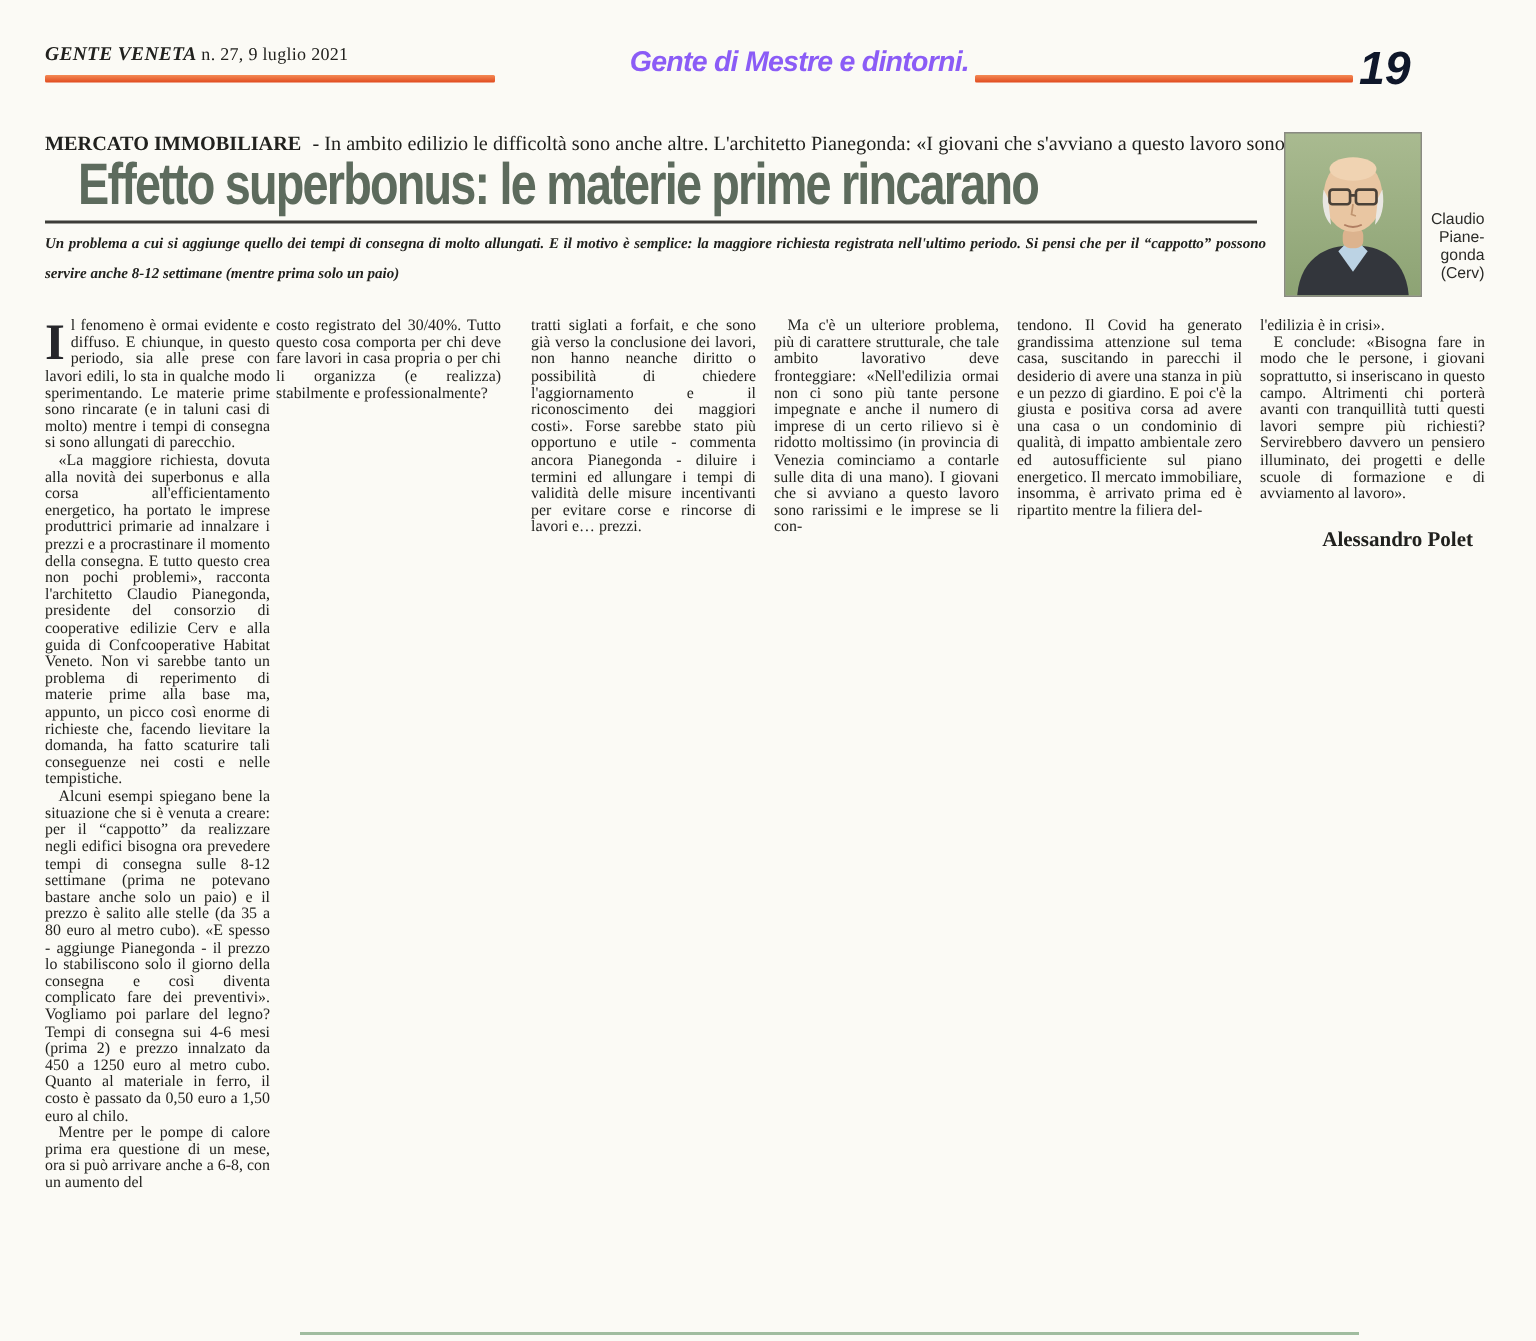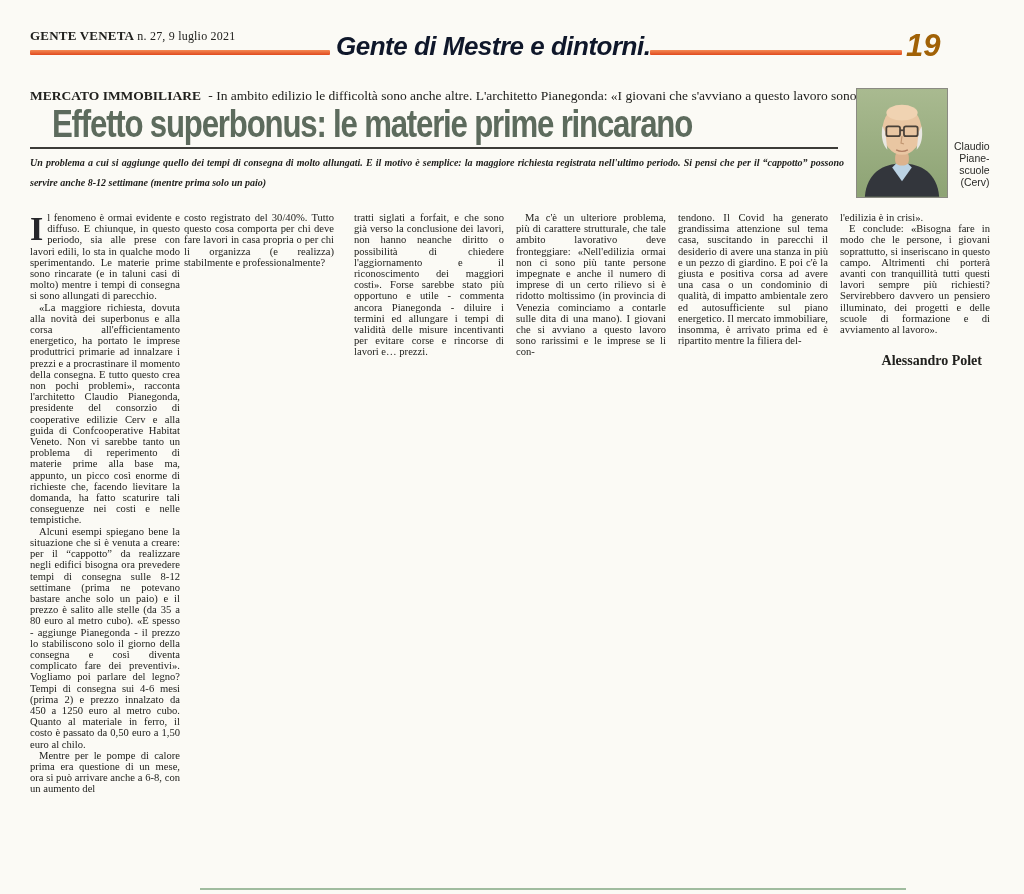--- a/index.html
+++ b/index.html
@@ -9,41 +9,41 @@
     background:#fbfaf5;
     overflow:hidden;
     font-family:"Liberation Serif","DejaVu Serif",serif;
     color:#21211e;
   }
   
   .masthead{
     position:absolute;left:30px;top:28px;
     font-size:12px;letter-spacing:.2px;white-space:nowrap;
   }
-  .masthead .mh-title{font-weight:bold;font-size:13px;}
+  .masthead .mh-title{font-weight:bold;font-size:13px;font-style:italic;}
   .rule-orange{
     position:absolute;top:50px;height:5px;
     background:linear-gradient(#f48a55,#e04a1e);
     border-radius:1px;
   }
   .rule-orange.left{left:30px;width:300px;}
   .rule-orange.right{left:650px;width:252px;}
   .section-title{
     position:absolute;left:336px;top:31px;width:310px;
     text-align:right;
     font-family:"Liberation Sans","DejaVu Sans",sans-serif;
     font-weight:bold;font-style:italic;
-    font-size:26px;letter-spacing:-.5px;
-    color:#0f172a;white-space:nowrap;
+    font-size:19px;letter-spacing:-.5px;
+    color:#8b5cf6;white-space:nowrap;
   }
   .page-number{
     position:absolute;left:906px;top:28px;
     font-family:"Liberation Sans","DejaVu Sans",sans-serif;
     font-weight:bold;font-style:italic;
-    font-size:31px;color:#a16207;
+    font-size:31px;color:#0f172a;
   }
   
   .kicker{
     position:absolute;left:30px;top:88px;width:850px;
     font-size:13.5px;white-space:nowrap;
   }
   .kicker .kicker-label{font-weight:bold;}
   .kicker .kicker-rest{margin-left:4px;}
   .headline{
     position:absolute;left:52px;top:102px;width:1000px;
@@ -146,21 +146,21 @@
       <rect x="48" y="38" width="14" height="10" rx="2" fill="none" stroke="#4a4138" stroke-width="1.8"></rect>
       <line x1="44" y1="42" x2="48" y2="42" stroke="#4a4138" stroke-width="1.8"></line>
 
       <path d="M46 48 L45 55 L48 56" fill="none" stroke="#c09570" stroke-width="1.2"></path>
       <path d="M40 62 Q46 65 52 62" fill="none" stroke="#b07e62" stroke-width="1.3"></path>
     </svg>
   </div>
   <div class="photo-caption">
     <div>Claudio</div>
     <div>Piane-</div>
-    <div>scuole</div>
+    <div>gonda</div>
     <div>(Cerv)</div>
   </div>
 
   <div class="col col-1">
     <p class="noindent">
       <span class="dropcap">I</span><span>l fenomeno è ormai evidente e diffuso. E chiunque, in questo periodo, sia alle prese con lavori edili, lo sta in qualche modo sperimentando. Le materie prime sono rincarate (e in taluni casi di molto) mentre i tempi di consegna si sono allungati di parecchio.</span>
     </p>
     <p>«La maggiore richiesta, dovuta alla novità dei superbonus e alla corsa all'efficientamento energetico, ha portato le imprese produttrici primarie ad innalzare i prezzi e a procrastinare il momento della consegna. E tutto questo crea non pochi problemi», racconta l'architetto Claudio Pianegonda, presidente del consorzio di cooperative edilizie Cerv e alla guida di Confcooperative Habitat Veneto. Non vi sarebbe tanto un problema di reperimento di materie prime alla base ma, appunto, un picco così enorme di richieste che, facendo lievitare la domanda, ha fatto scaturire tali conseguenze nei costi e nelle tempistiche.</p>
     <p>Alcuni esempi spiegano bene la situazione che si è venuta a creare: per il “cappotto” da realizzare negli edifici bisogna ora prevedere tempi di consegna sulle 8-12 settimane (prima ne potevano bastare anche solo un paio) e il prezzo è salito alle stelle (da 35 a 80 euro al metro cubo). «E spesso - aggiunge Pianegonda - il prezzo lo stabiliscono solo il giorno della consegna e così diventa complicato fare dei preventivi». Vogliamo poi parlare del legno? Tempi di consegna sui 4-6 mesi (prima 2) e prezzo innalzato da 450 a 1250 euro al metro cubo. Quanto al materiale in ferro, il costo è passato da 0,50 euro a 1,50 euro al chilo.</p>
     <p>Mentre per le pompe di calore prima era questione di un mese, ora si può arrivare anche a 6-8, con un aumento del</p>

